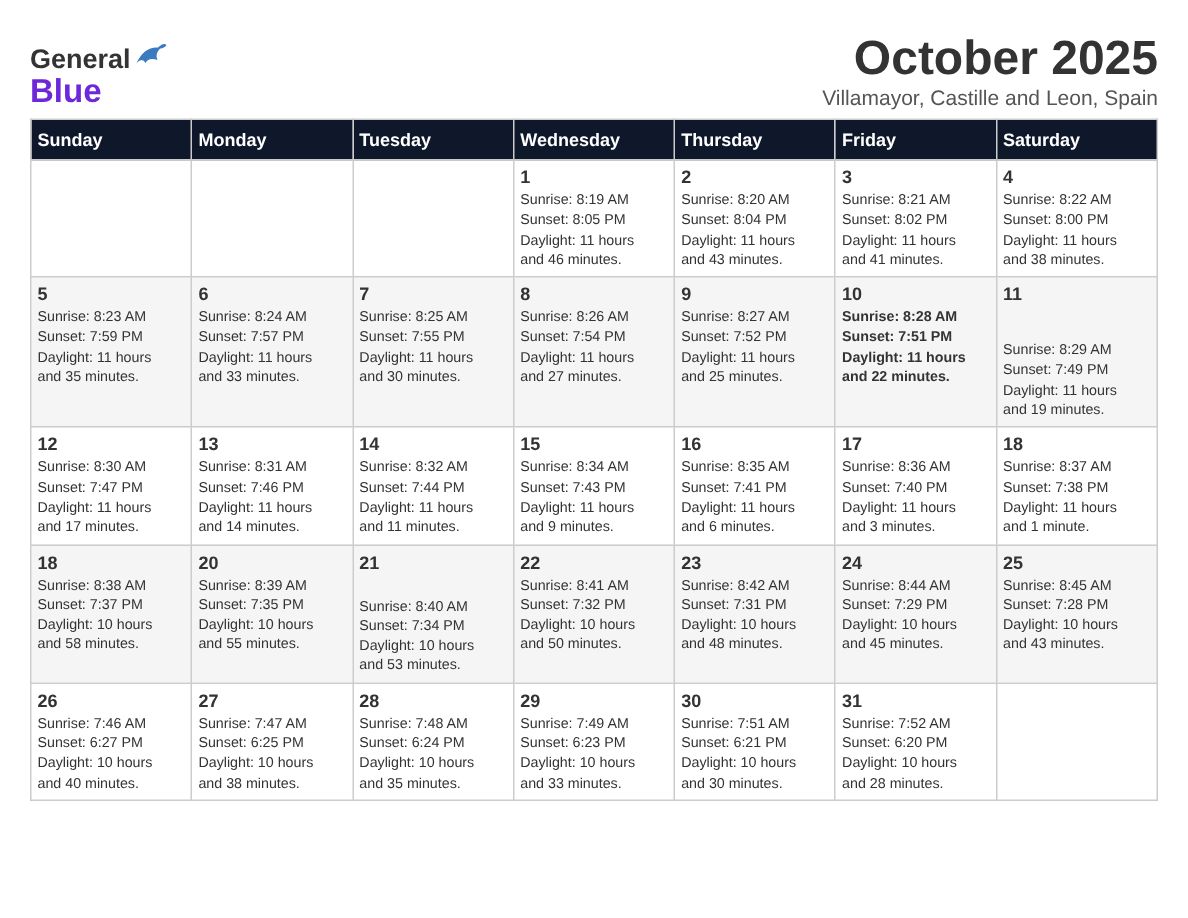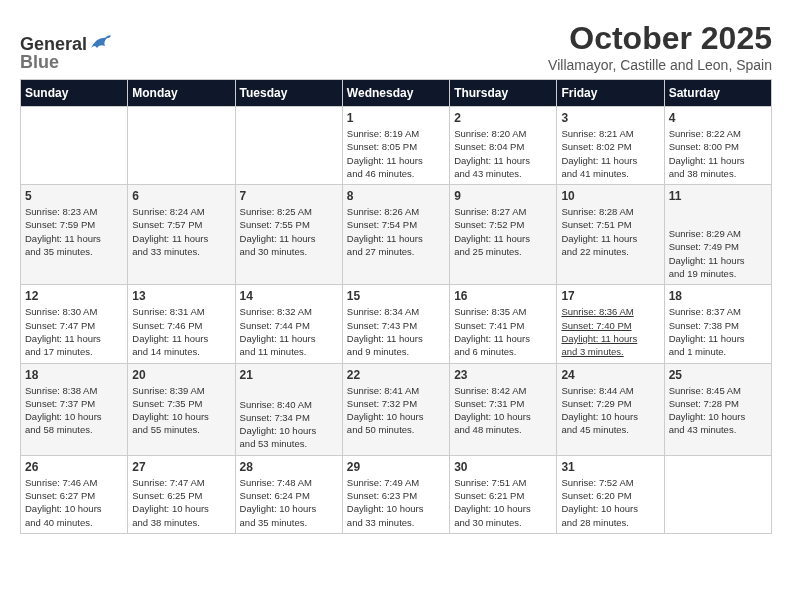--- a/index.html
+++ b/index.html
@@ -87,21 +87,21 @@
     <div class="logo-text-group">
       <div style="display:flex;align-items:center;">
         <span style="font-size:18px;font-weight:bold;color:#333;">General</span>
         <span style="display:inline-block;margin-left:2px;">
           <svg width="22" height="18" viewBox="0 0 22 18">
             <path d="M2 14 Q8 2 18 4 Q14 8 16 12 Q10 10 8 14 Q6 10 2 14Z" fill="#3a7abf"></path>
             <path d="M16 4 Q20 0 22 2 Q20 5 16 4Z" fill="#3a7abf"></path>
           </svg>
         </span>
       </div>
-      <span style="font-size:18px;font-weight:bold;color:#737373;margin-top:-2px;">Blue</span>
+      <span style="font-size:22px;font-weight:bold;color:#6d28d9;margin-top:-2px;">Blue</span>
     </div>
   </div>
   <div class="title-area">
     <div class="month-title">October 2025</div>
     <div class="location-title">Villamayor, Castille and Leon, Spain</div>
   </div>
 </div>
 
 <table class="calendar">
   <thead>
@@ -180,21 +180,21 @@
         </td>
         <td>
           <span class="day-number">9</span>
           <div class="day-info" style="white-space: pre-line;">Sunrise: 8:27 AM
 Sunset: 7:52 PM
 Daylight: 11 hours
 and 25 minutes.</div>
         </td>
         <td>
           <span class="day-number">10</span>
-          <div class="day-info" style="white-space: pre-line;">Sunrise: 8:28 AM
+          <div class="day-info" style="white-space: pre-line; font-weight: bold;">Sunrise: 8:28 AM
 Sunset: 7:51 PM
 Daylight: 11 hours
 and 22 minutes.</div>
         </td>
         <td>
           <span class="day-number">11</span>
           <div class="day-info" style="white-space: pre-line; margin-top: 24px;">Sunrise: 8:29 AM
 Sunset: 7:49 PM
 Daylight: 11 hours
 and 19 minutes.</div>
@@ -231,21 +231,21 @@
         </td>
         <td>
           <span class="day-number">16</span>
           <div class="day-info" style="white-space: pre-line;">Sunrise: 8:35 AM
 Sunset: 7:41 PM
 Daylight: 11 hours
 and 6 minutes.</div>
         </td>
         <td>
           <span class="day-number">17</span>
-          <div class="day-info" style="white-space: pre-line; text-decoration: underline;">Sunrise: 8:36 AM
+          <div class="day-info" style="white-space: pre-line;">Sunrise: 8:36 AM
 Sunset: 7:40 PM
 Daylight: 11 hours
 and 3 minutes.</div>
         </td>
         <td>
           <span class="day-number">18</span>
           <div class="day-info" style="white-space: pre-line;">Sunrise: 8:37 AM
 Sunset: 7:38 PM
 Daylight: 11 hours
 and 1 minute.</div>

